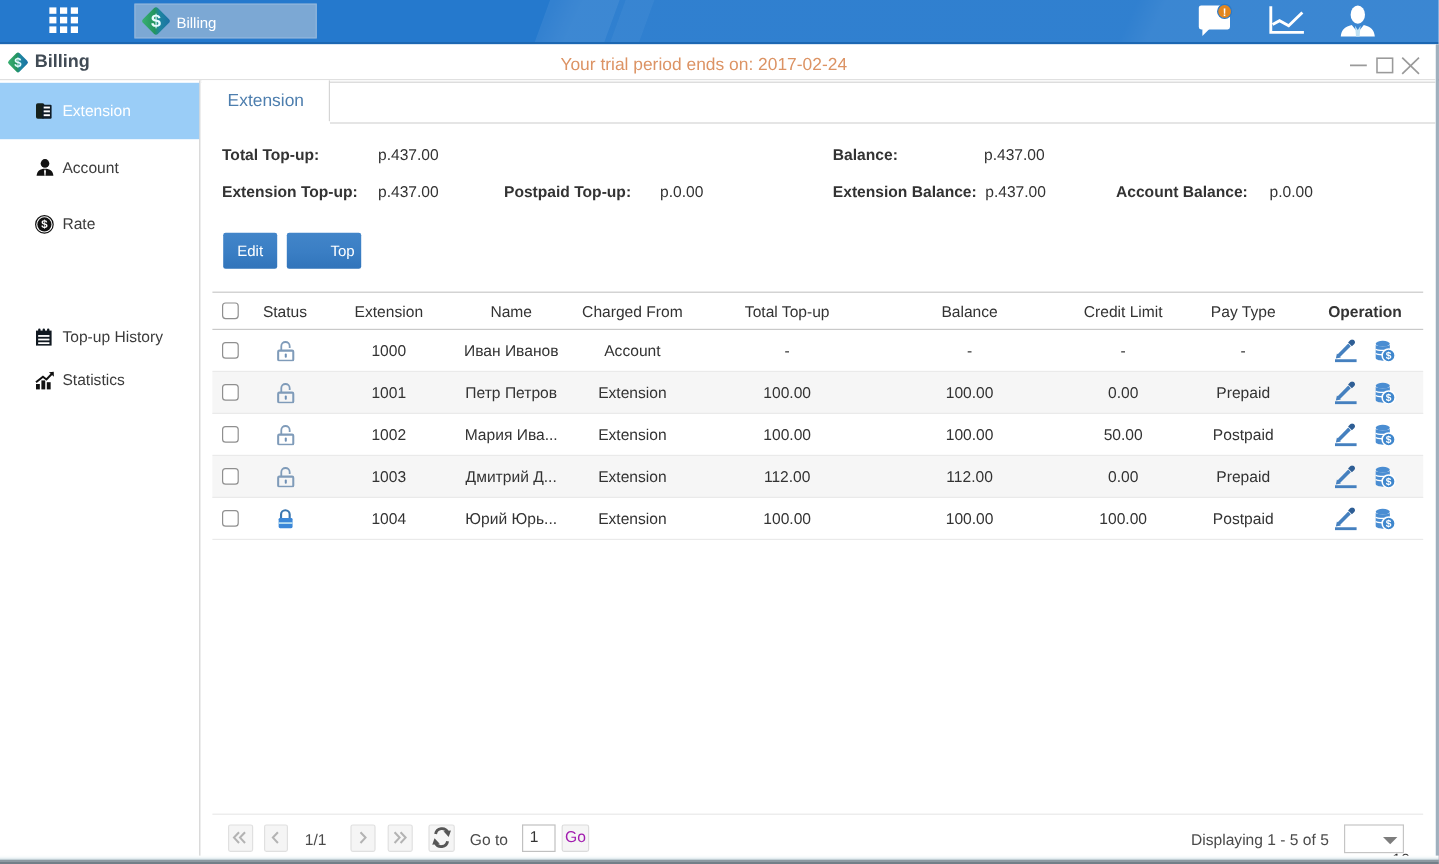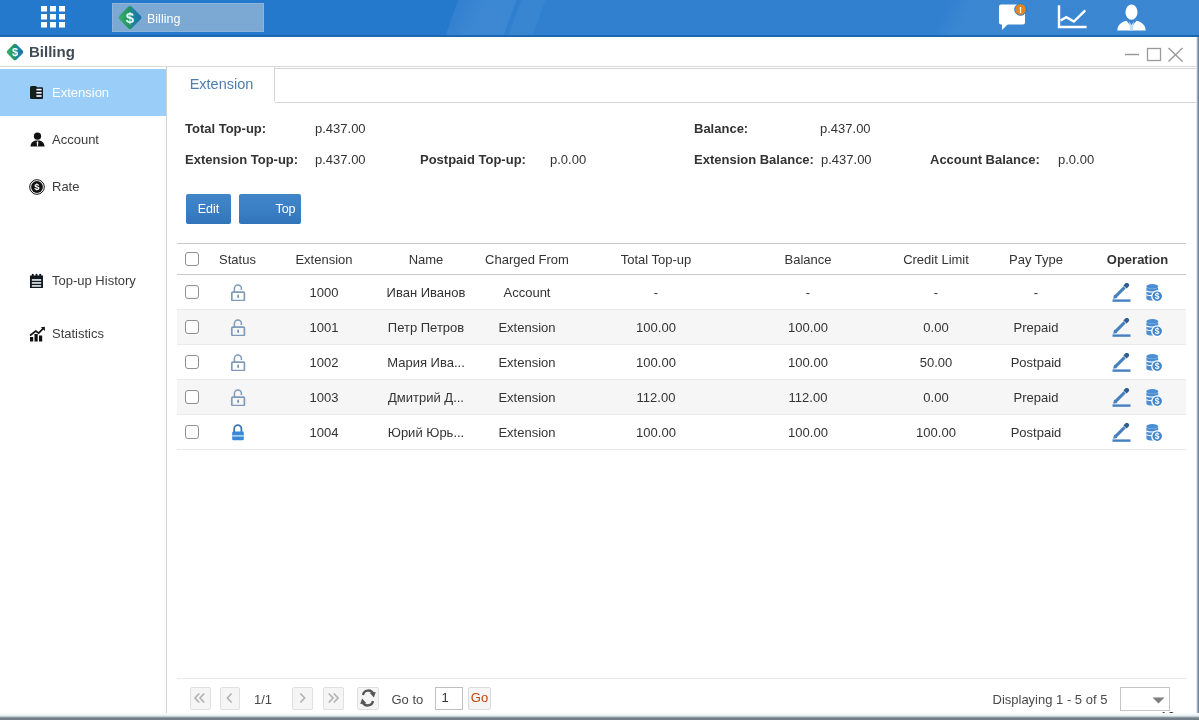--- a/index.html
+++ b/index.html
@@ -62,21 +62,21 @@
 .c8 { left:806px; width:106px; }
 .c9 { left:912px; width:97px;font-weight:bold; }
 .cbx { width:14px; height:14px; border:1px solid #8f8f8f; border-radius:3px; background:#fff; }
 .cell.c0 { justify-content:flex-start; padding-left:8px; }
 
 
 .pager { position:absolute; left:0; top:0; width:1029px; height:40px; font-size:13px; color:#4a4a4a; }
 .pbtn { position:absolute; top:620px; height:23px; background:#f5f5f5; border:1px solid #e0e0e0; border-radius:2px; }
 .ptext { position:absolute; white-space:nowrap; }
 .ginput { position:absolute; top:620px; height:23px; width:28px; background:#fff; border:1px solid #c0c0c0; font-size:13px; color:#333; padding-left:6px; line-height:20px; }
-.gobtn { position:absolute; top:620px; height:23px; width:23px; background:#f5f5f5; border:1px solid #dcdcdc; border-radius:2px; text-align:center; line-height:20px; color:#c2410c; }
+.gobtn { position:absolute; top:620px; height:23px; width:23px; background:#f5f5f5; border:1px solid #dcdcdc; border-radius:2px; text-align:center; line-height:20px; color:#a21caf; }
 .dropdown { position:absolute; top:620px; height:24px; width:50px; background:#fff; border:1px solid #c5c5c5; }
 
 
 .rightedge { position:absolute; right:0; top:37px; width:3px; height:683px; background:linear-gradient(90deg,#dfe7ec 0 1px,#9fb0be 1px 2px,#72869a 2px 3px); }
 .bottomstrip { position:absolute; left:0; top:713px; width:1199px; height:7px;
   background:linear-gradient(180deg,#fafcfc 0 1px,#f2f7f9 1px 2px,#e4edf0 2px 3px,#c2cfd5 3px 4px,#8d99a1 4px 5px,#727f88 5px 7px); }
 </style>
 </head>
 <body>
 <svg width="0" height="0" style="position:absolute">
@@ -171,20 +171,21 @@
             <stop offset="0.45" stop-color="#23945f"></stop>
             <stop offset="0.62" stop-color="#1e86a0"></stop>
             <stop offset="1" stop-color="#1a6ea6"></stop>
       </linearGradient>
         </defs>
       <rect x="3.6" y="4.6" width="12.8" height="12.8" rx="2" fill="url(#dg2)" transform="rotate(45 10 11)"></rect>
       <text x="10" y="15" font-size="11" font-weight="bold" fill="#e8fbff" text-anchor="middle" font-family="Liberation Sans">$</text>
     </svg>
     <div class="tname">Billing</div>
   </div>
+  <div class="trial">Your trial period ends on: 2017-02-24</div>
   <svg class="winctl" width="80" height="30" viewBox="0 0 80 30">
 
     <line x1="6" y1="17.5" x2="20" y2="17.5" stroke="#9a9a9a" stroke-width="1.5"></line>
     <rect x="28.5" y="11.5" width="13" height="12" fill="none" stroke="#9a9a9a" stroke-width="1.3"></rect>
     <line x1="49.5" y1="11" x2="63.5" y2="24.5" stroke="#9a9a9a" stroke-width="1.4"></line>
     <line x1="63.5" y1="11" x2="49.5" y2="24.5" stroke="#9a9a9a" stroke-width="1.4"></line>
   </svg>
 
   <div class="sidebar">
     <div class="mitem sel" style="top:2px;">
@@ -218,21 +219,21 @@
         <rect x="1" y="2.5" width="13" height="12.5" fill="#101820"></rect>
         <rect x="2.8" y="0.7" width="2" height="3.6" rx="1" fill="#101820"></rect>
         <rect x="6.5" y="0.7" width="2" height="3.6" rx="1" fill="#101820"></rect>
         <rect x="10.2" y="0.7" width="2" height="3.6" rx="1" fill="#101820"></rect>
         <rect x="2.8" y="6.2" width="9.4" height="1.5" fill="#fff"></rect>
         <rect x="2.8" y="9.2" width="9.4" height="1.5" fill="#fff"></rect>
         <rect x="2.8" y="12.2" width="9.4" height="1.5" fill="#fff"></rect>
       </svg>
       <div class="mlabel">Top-up History</div>
     </div>
-    <div class="mitem" style="top:243px;">
+    <div class="mitem" style="top:226px;">
       <svg width="17" height="16" viewBox="0 0 17 16">
         <rect x="1" y="11" width="3.2" height="4.5" fill="#111"></rect>
         <rect x="5.5" y="8" width="3.2" height="7.5" fill="#111"></rect>
         <rect x="10" y="9.5" width="3.2" height="6" fill="#111"></rect>
         <path d="M1 9.5 L6.8 5 L9.7 7.2 L14.5 2.2" fill="none" stroke="#111" stroke-width="1.7"></path>
         <path d="M15.8 0.8 L15.9 5 L11.8 1.2 Z" fill="#111"></path>
       </svg>
       <div class="mlabel">Statistics</div>
     </div>
   </div>

